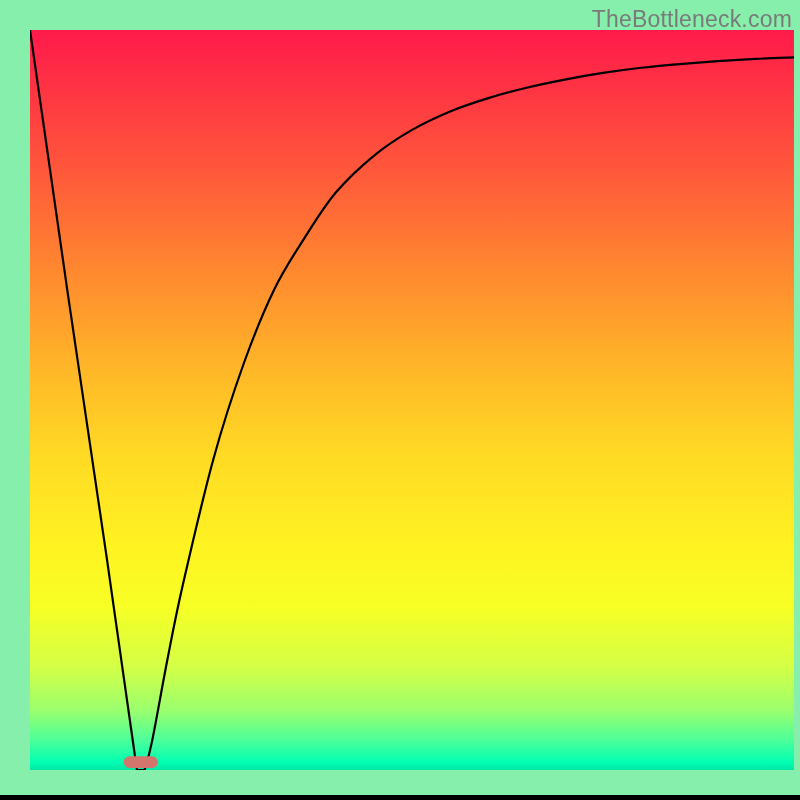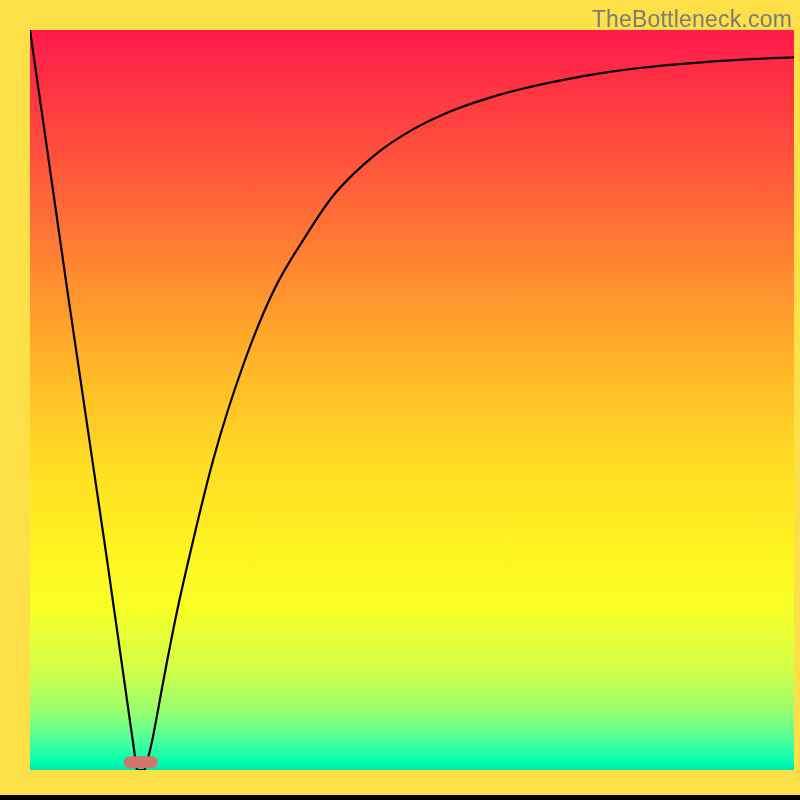--- a/index.html
+++ b/index.html
@@ -8,21 +8,21 @@
     width: 800px;
     height: 800px;
     overflow: hidden;
     background: #000;
     font-family: Arial, Helvetica, sans-serif;
   }
   .frame {
     position: relative;
     width: 800px;
     height: 795px;
-    background: #fde047;
+    background: #86efac;
   }
   .plot-area {
     position: absolute;
     left: 30px;
     top: 30px;
     width: 764px;
     height: 740px;
     background: linear-gradient(to bottom,
       #ff1a4b 0%,
       #ff3443 8%,

